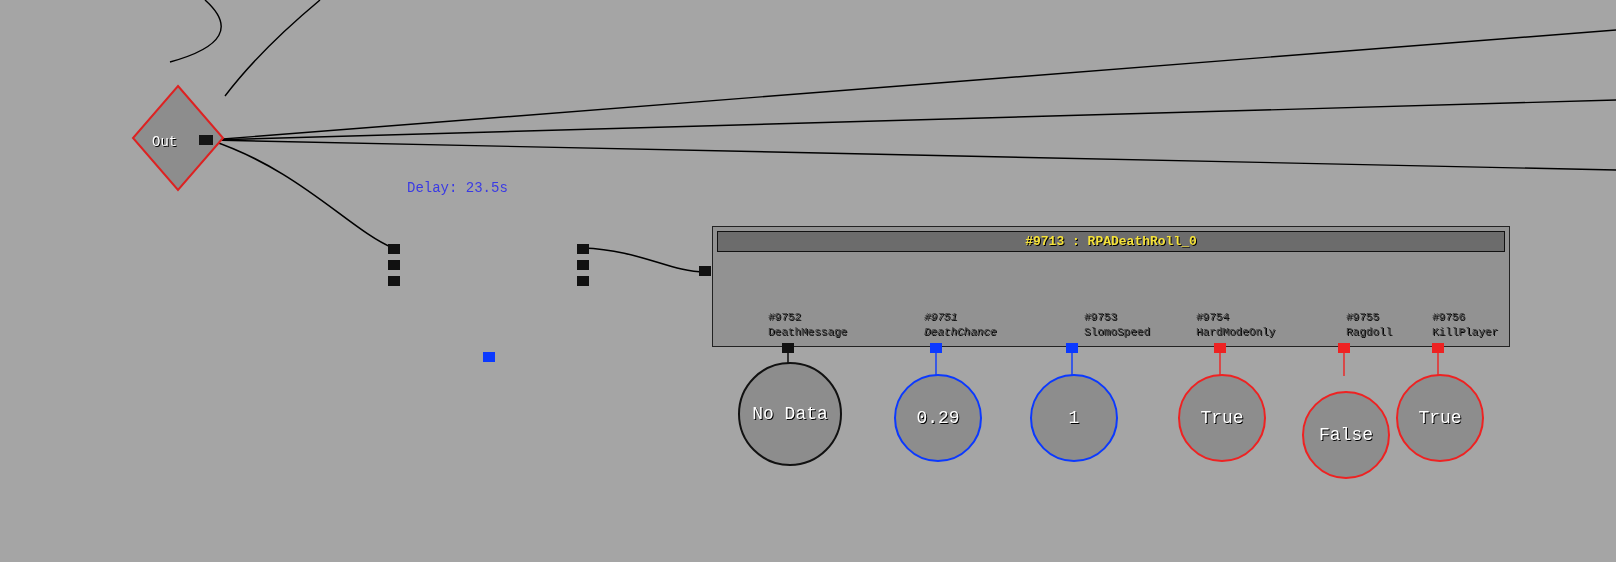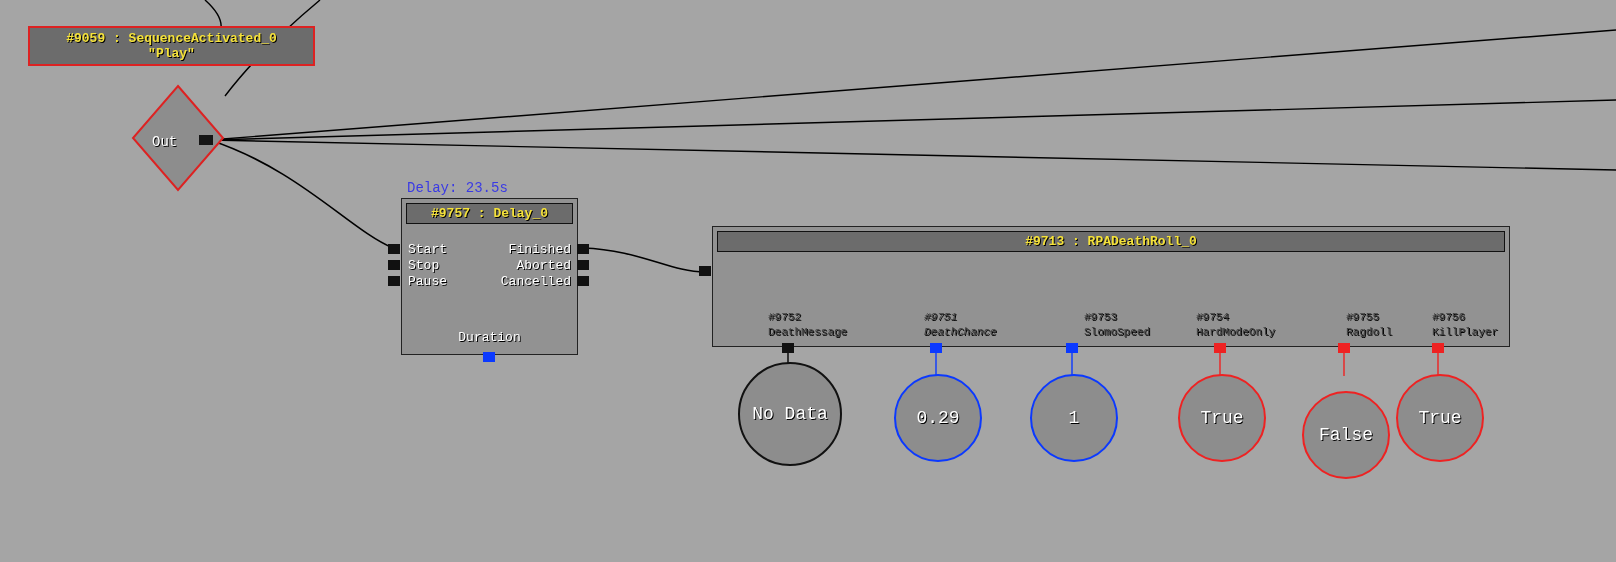--- a/index.html
+++ b/index.html
@@ -157,53 +157,31 @@
 
   <line x1="210" y1="140" x2="1616" y2="30" stroke="#000" stroke-width="1.4"></line>
   <line x1="210" y1="140" x2="1616" y2="100" stroke="#000" stroke-width="1.4"></line>
   <line x1="210" y1="140" x2="1616" y2="170" stroke="#000" stroke-width="1.4"></line>
 
   <path d="M 210 140 C 300 170, 350 230, 393 248" fill="none" stroke="#000" stroke-width="1.6"></path>
 
   <path d="M 583 248 C 640 250, 670 272, 705 272" fill="none" stroke="#000" stroke-width="1.6"></path>
 </svg>
 
-<div class="seq-title">
-  <span>#9059 : SequenceActivated_0</span>
-  <span>"Play"</span>
-</div>
 
 <div class="diamond-wrap">
   <svg viewBox="0 0 120 120">
     <polygon points="60,8 105,60 60,112 15,60" fill="#8d8d8d" stroke="#dd2222" stroke-width="2"></polygon>
   </svg>
 </div>
 <span class="out-label">Out</span>
 <div class="port" style="left:199px; top:135px;"></div>
 
 <div class="delay-label" style="left:407px; top:180px;">Delay: 23.5s</div>
 
-<div class="node" style="left:401px; top:198px; width:175px; height:155px;">
-  <div class="node-title">#9757 : Delay_0</div>
-  <div style="height:14px;"></div>
-  <div class="node-row">
-    <span>Start</span>
-    <span>Finished</span>
-  </div>
-  <div class="node-row">
-    <span>Stop</span>
-    <span>Aborted</span>
-  </div>
-  <div class="node-row">
-    <span>Pause</span>
-    <span>Cancelled</span>
-  </div>
-  <div style="height:40px;"></div>
-  <div class="dur-label">Duration</div>
-</div>
 
 <div class="pin" style="left:388px; top:244px;"></div>
 <div class="pin" style="left:388px; top:260px;"></div>
 <div class="pin" style="left:388px; top:276px;"></div>
 <div class="pin" style="left:577px; top:244px;"></div>
 <div class="pin" style="left:577px; top:260px;"></div>
 <div class="pin" style="left:577px; top:276px;"></div>
 
 <div class="pin blue" style="left:483px; top:352px;"></div>
 

